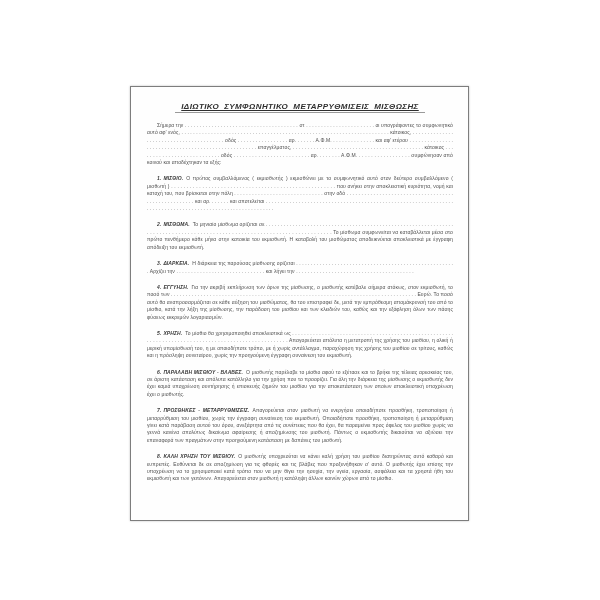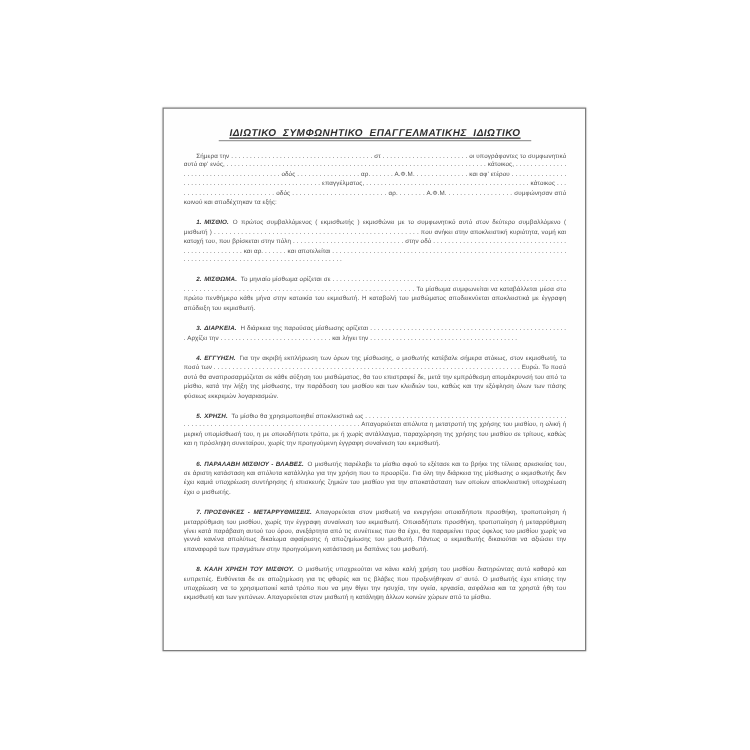--- a/index.html
+++ b/index.html
@@ -60,21 +60,21 @@
   }
   .sec-num { margin-right: 2px; }
   .sec-head { margin-right: 3px; }
 </style>
 </head>
 <body>
 
 <div class="canvas">
   <div class="page">
 
-    <div class="doc-title">ΙΔΙΩΤΙΚΟ ΣΥΜΦΩΝΗΤΙΚΟ ΕΠΑΓΓΕΛΜΑΤΙΚΗΣ ΙΔΙΩΤΙΚΟ</div>
+    <div class="doc-title">ΙΔΙΩΤΙΚΟ ΣΥΜΦΩΝΗΤΙΚΟ ΜΕΤΑΡΡΥΘΜΙΣΕΙΣ ΜΙΣΘΩΣΗΣ</div>
 
     <p class="doc-par">Σήμερα την . . . . . . . . . . . . . . . . . . . . . . . . . . . . . . . . . . . . . . στ . . . . . . . . . . . . . . . . . . . . . . . οι υπογράφοντες το συμφωνητικό αυτό αφ’ ενός, . . . . . . . . . . . . . . . . . . . . . . . . . . . . . . . . . . . . . . . . . . . . . . . . . . . . . . . . . . . . . . . . . . . . . . κάτοικος, . . . . . . . . . . . . . . . . . . . . . . . . . . . . . . . . . . . . . . . . οδός . . . . . . . . . . . . . . . . . αρ. . . . . . . Α.Φ.Μ. . . . . . . . . . . . . . . και αφ’ ετέρου . . . . . . . . . . . . . . . . . . . . . . . . . . . . . . . . . . . . . . . . . . . . . . . . . . . . επαγγέλματος, . . . . . . . . . . . . . . . . . . . . . . . . . . . . . . . . . . . . . . . . . . . . κάτοικος . . . . . . . . . . . . . . . . . . . . . . . . . . . οδός . . . . . . . . . . . . . . . . . . . . . . . . . αρ. . . . . . . . Α.Φ.Μ. . . . . . . . . . . . . . . . . . συμφώνησαν από κοινού και αποδέχτηκαν τα εξής:</p>
 
     <p class="doc-par"><span class="sec-num">1.</span><span class="sec-head">ΜΙΣΘΙΟ.</span><span class="sec-text">Ο πρώτος συμβαλλόμενος ( εκμισθωτής ) εκμισθώνει με το συμφωνητικό αυτό στον δεύτερο συμβαλλόμενο ( μισθωτή ) . . . . . . . . . . . . . . . . . . . . . . . . . . . . . . . . . . . . . . . . . . . . . . . . . . . . . που ανήκει στην αποκλειστική κυριότητα, νομή και κατοχή του, που βρίσκεται στην πόλη . . . . . . . . . . . . . . . . . . . . . . . . . . . . . . στην οδό . . . . . . . . . . . . . . . . . . . . . . . . . . . . . . . . . . . . . . . . . . . . . . . . . . . . και αρ. . . . . . . και αποτελείται . . . . . . . . . . . . . . . . . . . . . . . . . . . . . . . . . . . . . . . . . . . . . . . . . . . . . . . . . . . . . . . . . . . . . . . . . . . . . . . . . . . . . . . . . . . . . . . . . . . . . . . . . .</span></p>
 
     <p class="doc-par"><span class="sec-num">2.</span><span class="sec-head">ΜΙΣΘΩΜΑ.</span><span class="sec-text">Το μηνιαίο μίσθωμα ορίζεται σε . . . . . . . . . . . . . . . . . . . . . . . . . . . . . . . . . . . . . . . . . . . . . . . . . . . . . . . . . . . . . . . . . . . . . . . . . . . . . . . . . . . . . . . . . . . . . . . . . . . . . . . . . . . . . . . . . . . . . . . . . . Το μίσθωμα συμφωνείται να καταβάλλεται μέσα στο πρώτο πενθήμερο κάθε μήνα στην κατοικία του εκμισθωτή. Η καταβολή του μισθώματος αποδεικνύεται αποκλειστικά με έγγραφη απόδειξη του εκμισθωτή.</span></p>
 
     <p class="doc-par"><span class="sec-num">3.</span><span class="sec-head">ΔΙΑΡΚΕΙΑ.</span><span class="sec-text">Η διάρκεια της παρούσας μίσθωσης ορίζεται . . . . . . . . . . . . . . . . . . . . . . . . . . . . . . . . . . . . . . . . . . . . . . . . . . . . . . Αρχίζει την . . . . . . . . . . . . . . . . . . . . . . . . . . . . . . και λήγει την . . . . . . . . . . . . . . . . . . . . . . . . . . . . . . . . . . . . . . . .</span></p>
 
     <p class="doc-par"><span class="sec-num">4.</span><span class="sec-head">ΕΓΓΥΗΣΗ.</span><span class="sec-text">Για την ακριβή εκπλήρωση των όρων της μίσθωσης, ο μισθωτής κατέβαλε σήμερα ατόκως, στον εκμισθωτή, το ποσό των . . . . . . . . . . . . . . . . . . . . . . . . . . . . . . . . . . . . . . . . . . . . . . . . . . . . . . . . . . . . . . . . . . . . . . . . . . . . . . . . . . Ευρώ. Το ποσό αυτό θα αναπροσαρμόζεται σε κάθε αύξηση του μισθώματος, θα του επιστραφεί δε, μετά την εμπρόθεσμη απομάκρυνσή του από το μίσθιο, κατά την λήξη της μίσθωσης, την παράδοση του μισθίου και των κλειδιών του, καθώς και την εξόφληση όλων των πάσης φύσεως εκκρεμών λογαριασμών.</span></p>

